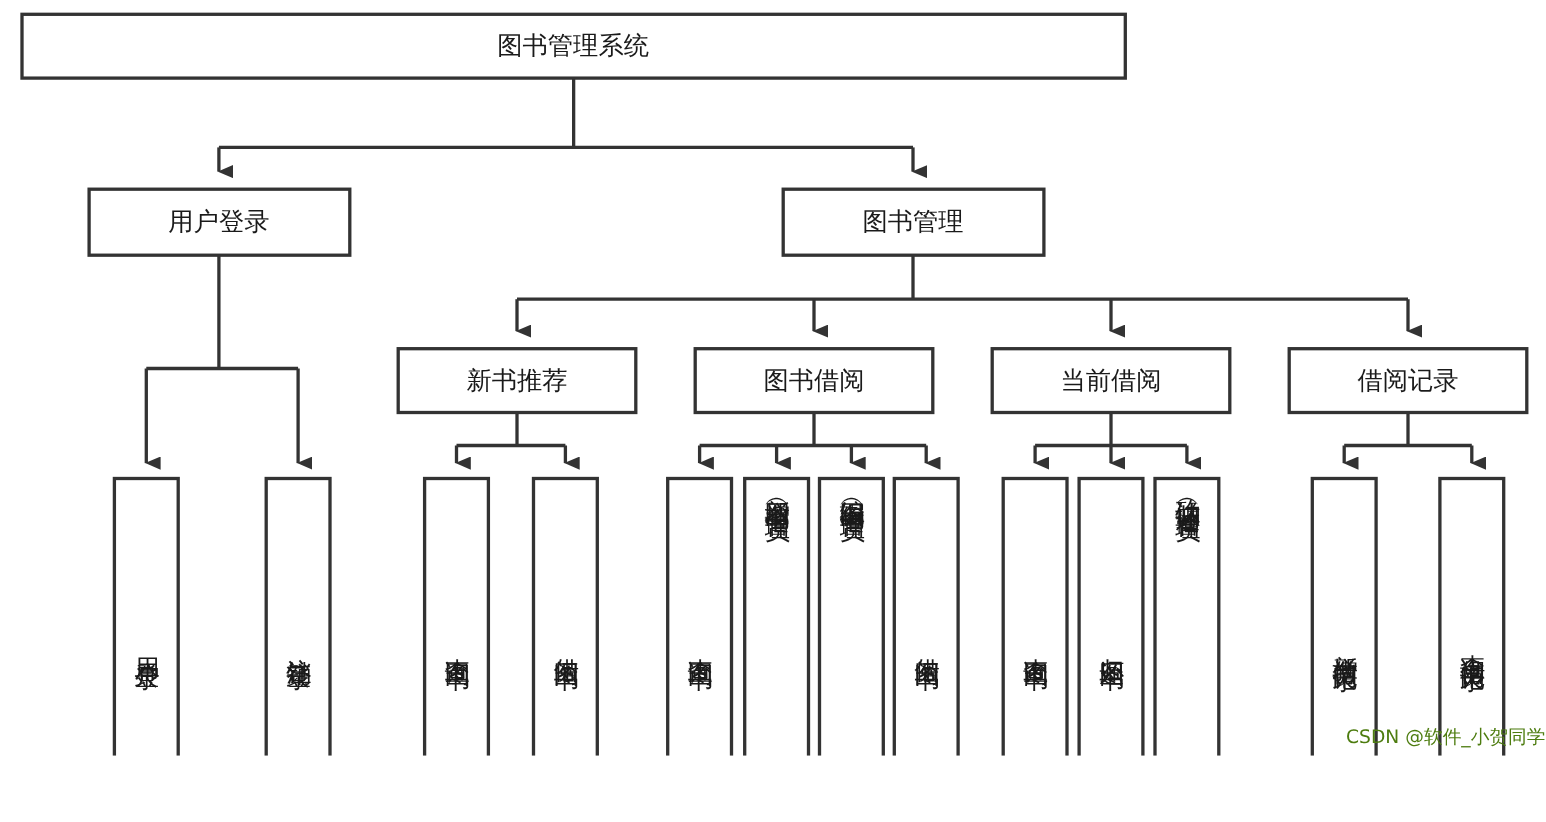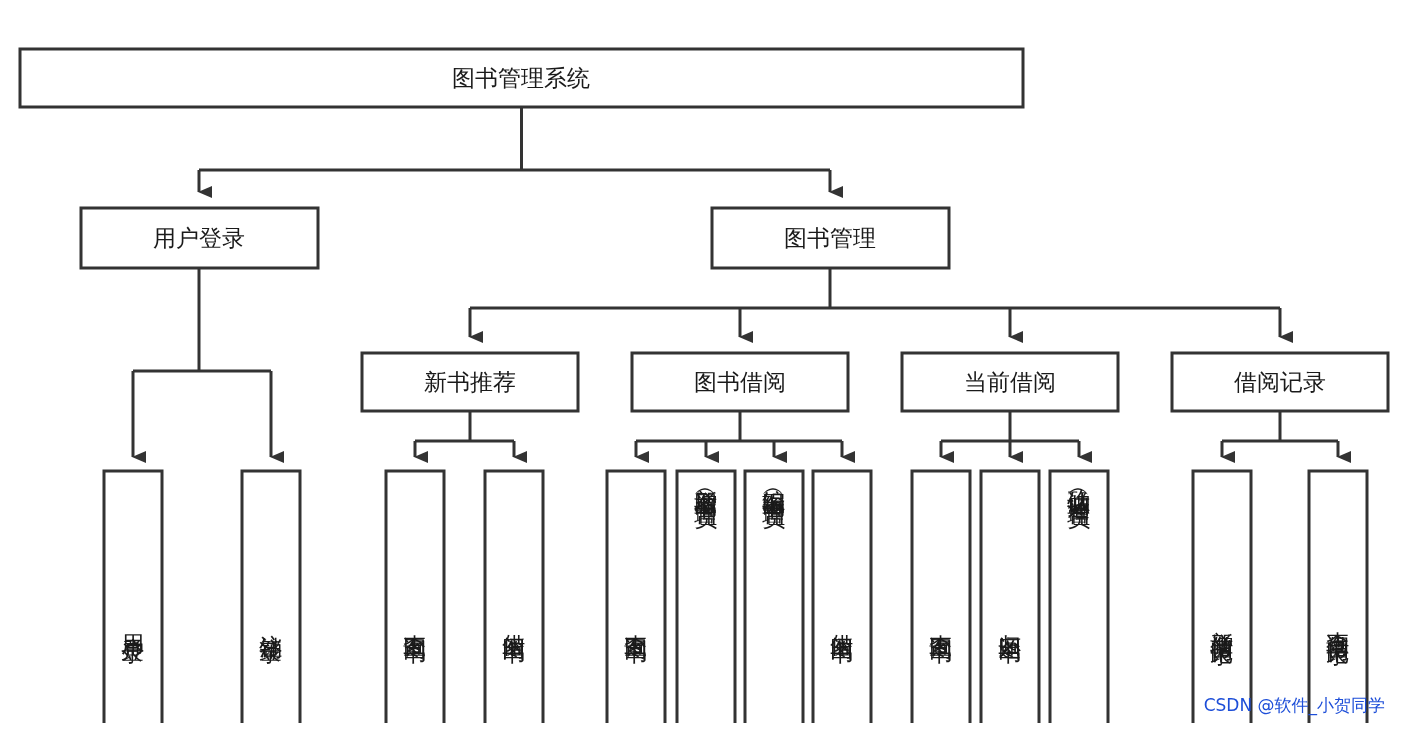--- a/index.html
+++ b/index.html
@@ -9,21 +9,20 @@
   }
   body {
     font-family: "DejaVu Sans", "Liberation Sans", sans-serif;
   }
   #stage {
     position: relative;
     width: 1405px;
     height: 687px;
     background: #ffffff;
     overflow: hidden;
-    margin-top: 36px;
   }
   svg#diagram {
     position: absolute;
     left: 0;
     top: 0;
     width: 1405px;
     height: 747px;
   }
   .node-box {
     fill: #ffffff;
@@ -40,25 +39,25 @@
     font-size: 23px;
   }
   .edge {
     stroke: #333333;
     stroke-width: 3;
     fill: none;
     stroke-linecap: butt;
   }
   .watermark {
     position: absolute;
-    right: 20px;
+    right: 0;
     bottom: 6px;
     font-family: "DejaVu Sans", "Liberation Sans", sans-serif;
     font-size: 17px;
-    color: #1d4ed8;
+    color: #4d7c0f;
     white-space: nowrap;
     user-select: none;
   }
   .vlabel-wrap {
     position: absolute;
     display: flex;
     align-items: center;
     justify-content: center;
     pointer-events: none;
   }

